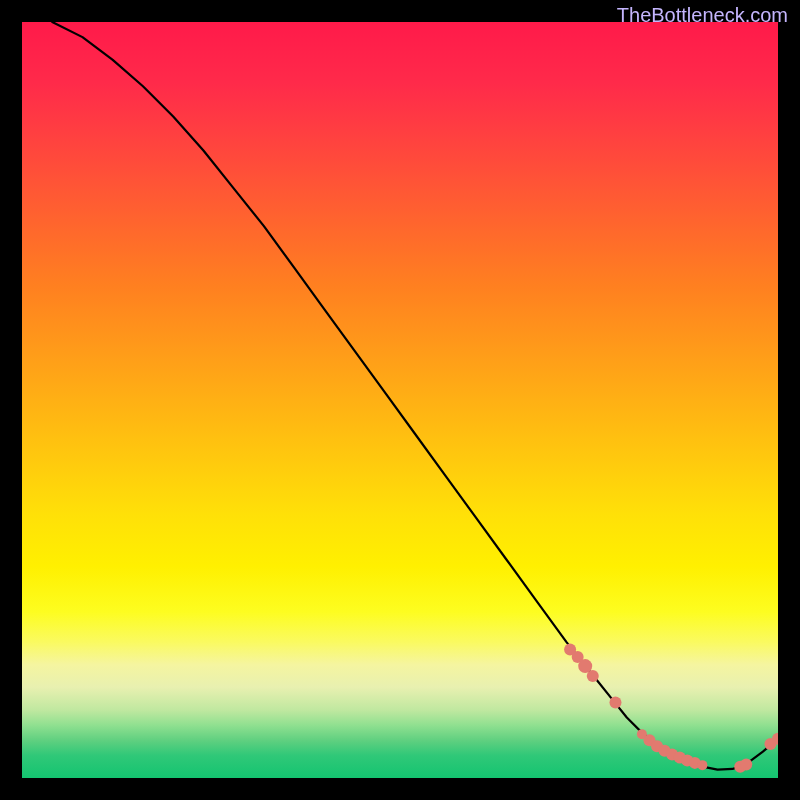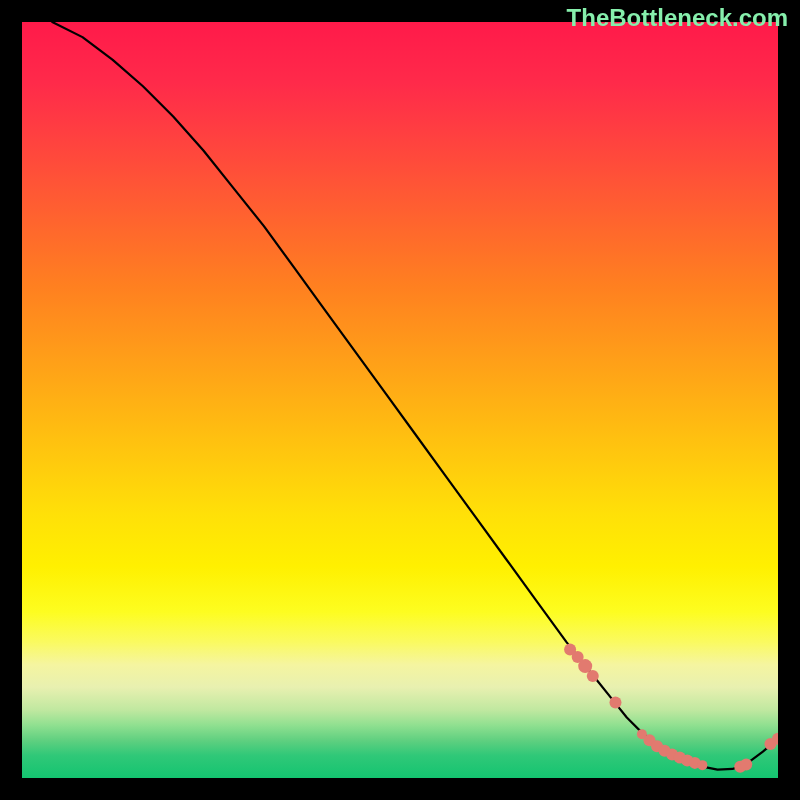--- a/index.html
+++ b/index.html
@@ -9,24 +9,24 @@
     width: 800px;
     height: 800px;
     background: #000;
     position: relative;
   }
   
   .watermark {
     position: absolute;
     top: 4px;
     right: 12px;
-    color: #86efac;
+    color: #c4b5fd;
     font-family: Arial, Helvetica, sans-serif;
-    font-size: 24px;
-    font-weight: 700;
+    font-size: 20px;
+    font-weight: 400;
     z-index: 10;
   }
   
   .plot-area {
     position: absolute;
     left: 22px;
     top: 22px;
     width: 756px;
     height: 756px;
   }

